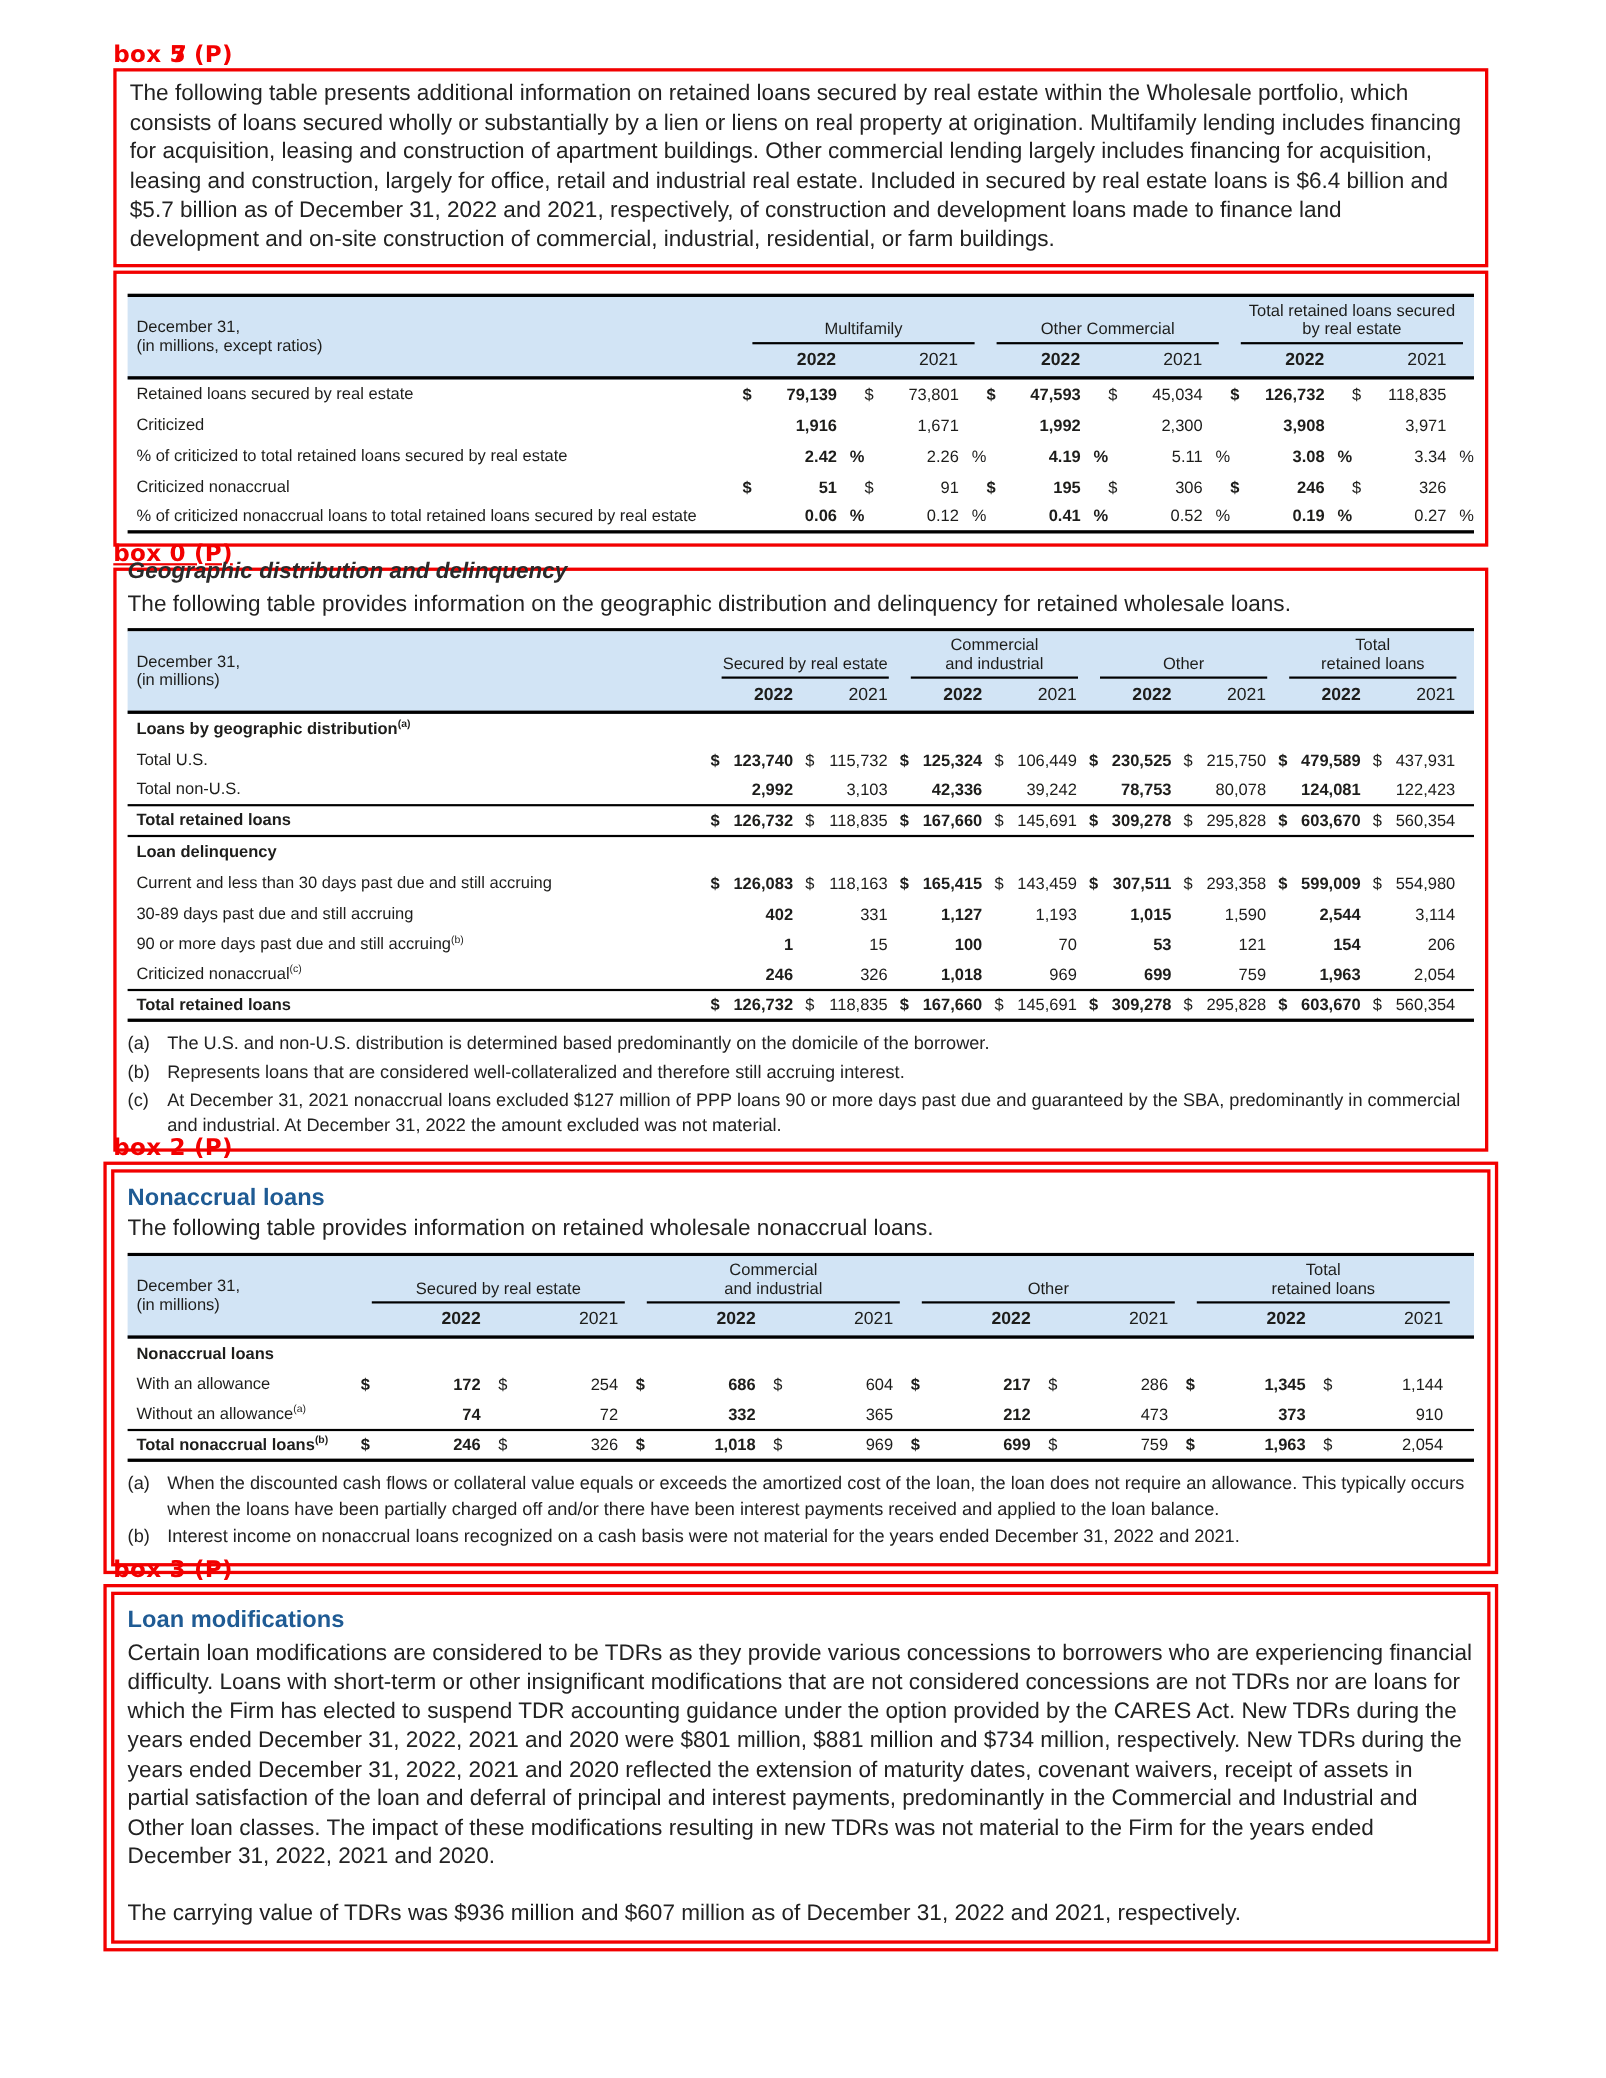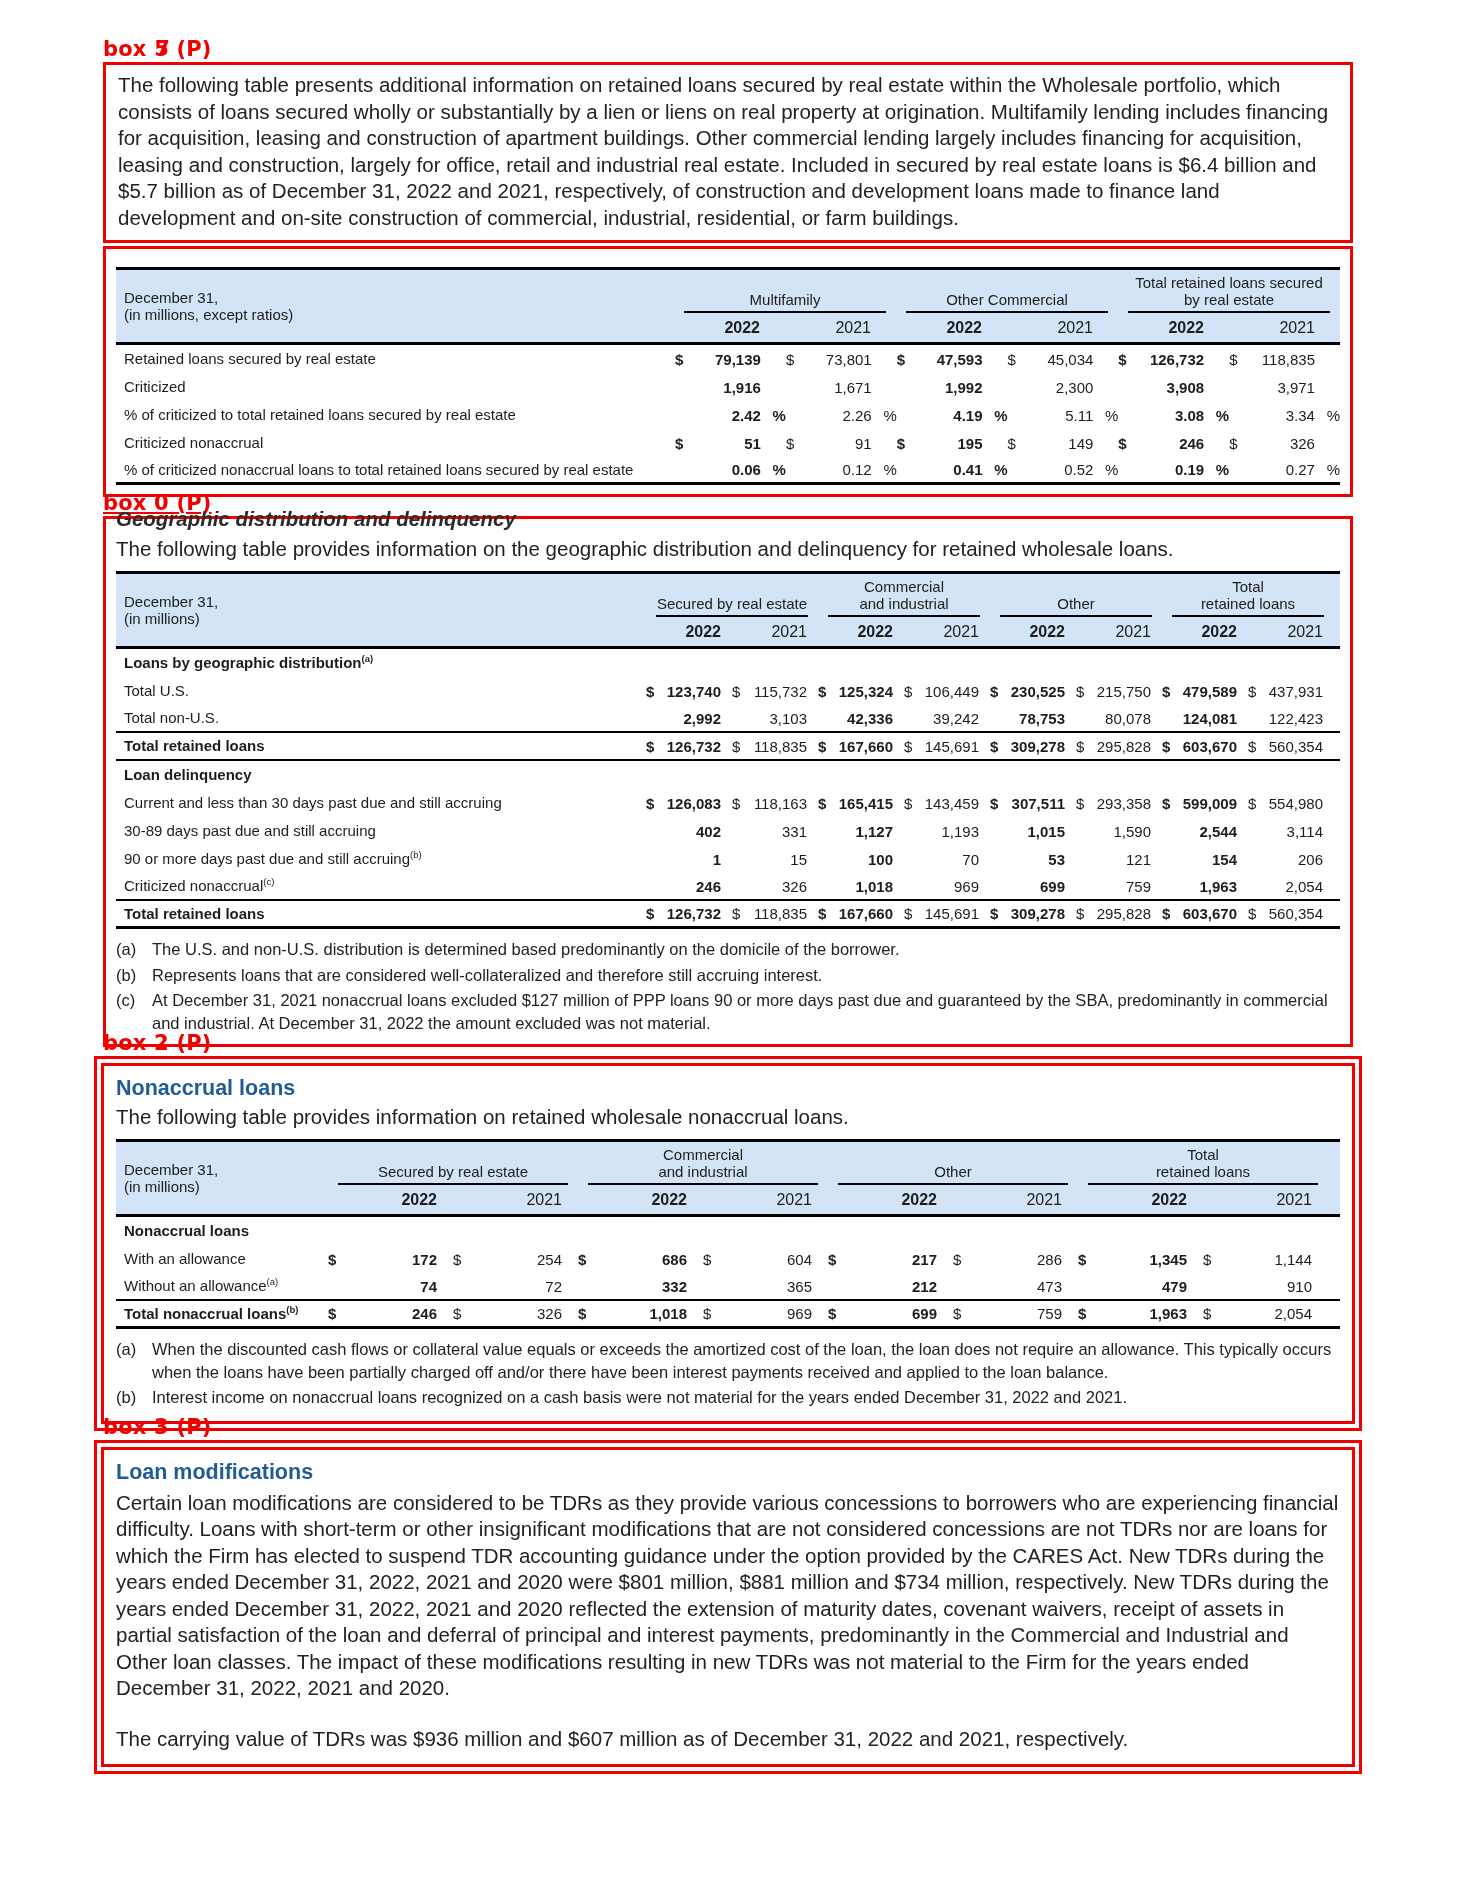--- a/index.html
+++ b/index.html
@@ -246,21 +246,21 @@
             <span class="num">91</span>
             <span class="pct" style="width: 25px;"></span>
           </div>
           <div class="cell b" style="width: 111px;">
             <span class="cur" style="width: 16px;">$</span>
             <span class="num">195</span>
             <span class="pct" style="width: 25px;"></span>
           </div>
           <div class="cell" style="width: 111px;">
             <span class="cur" style="width: 16px;">$</span>
-            <span class="num">149</span>
+            <span class="num">306</span>
             <span class="pct" style="width: 25px;"></span>
           </div>
           <div class="cell b" style="width: 111px;">
             <span class="cur" style="width: 16px;">$</span>
             <span class="num">246</span>
             <span class="pct" style="width: 25px;"></span>
           </div>
           <div class="cell" style="width: 111px;">
             <span class="cur" style="width: 16px;">$</span>
             <span class="num">326</span>
@@ -888,21 +888,21 @@
               <span class="num">212</span>
               <span class="pct" style="width: 16px;"></span>
             </div>
             <div class="cell" style="width: 125px;">
               <span class="cur" style="width: 18px;"></span>
               <span class="num">473</span>
               <span class="pct" style="width: 16px;"></span>
             </div>
             <div class="cell b" style="width: 125px;">
               <span class="cur" style="width: 18px;"></span>
-              <span class="num">479</span>
+              <span class="num">373</span>
               <span class="pct" style="width: 16px;"></span>
             </div>
             <div class="cell" style="width: 125px;">
               <span class="cur" style="width: 18px;"></span>
               <span class="num">910</span>
               <span class="pct" style="width: 16px;"></span>
             </div>
           </div>
           <div class="trow rule-thick">
             <div class="tlabel b" style="width: 212px;">Total nonaccrual loans<sup>(b)</sup></div>

